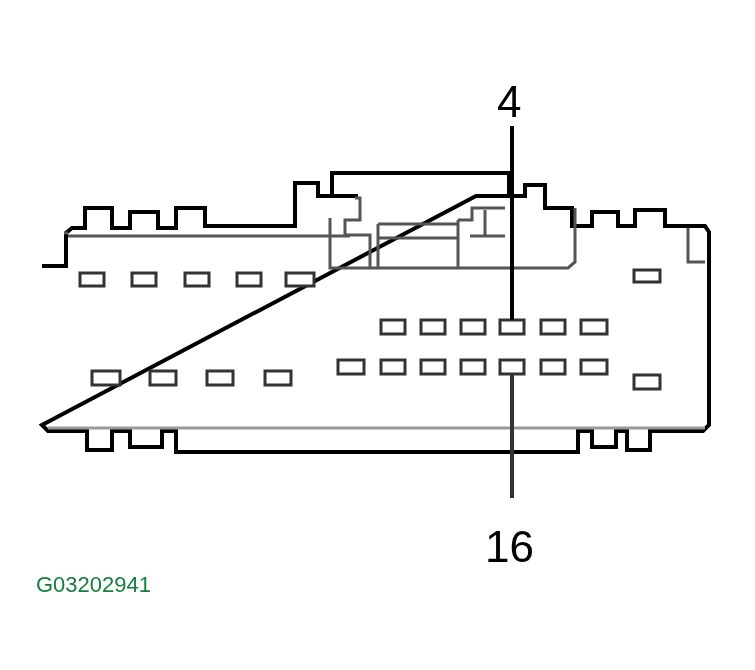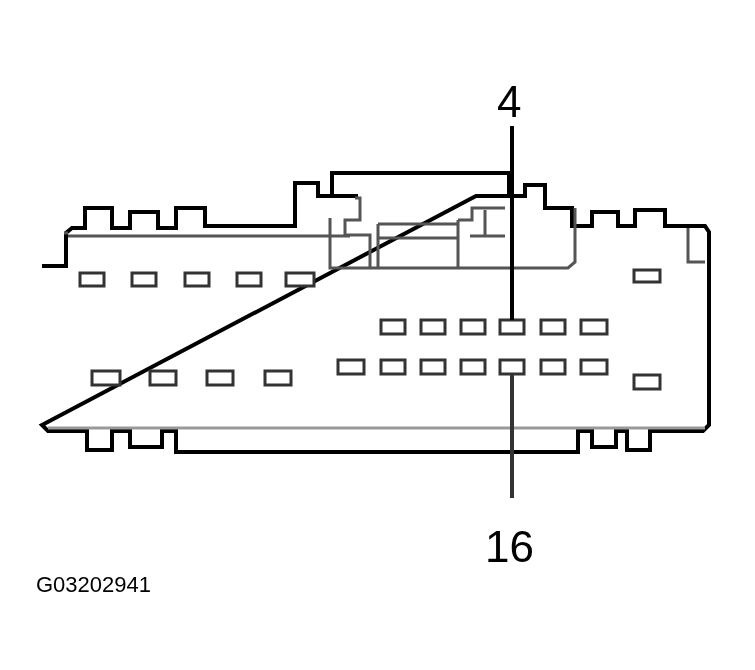--- a/index.html
+++ b/index.html
@@ -8,21 +8,21 @@
   .callout-label {
     position: absolute;
     font-family: "Liberation Sans", sans-serif;
     color: #000000;
     line-height: 1;
   }
   #label-top { left: 497px; top: 80px; font-size: 44px; }
   #label-bottom { left: 485px; top: 505px; font-size: 44px; margin-top: 20px; }
   #figure-id {
     position: absolute; left: 36px; top: 572px;
-    font-family: "Liberation Sans", sans-serif; font-size: 22px; color: #000000;
+    font-family: "Liberation Sans", sans-serif; font-size: 22px; color: #15803d;
   }
 </style>
 </head>
 <body>
 
 <svg id="diagram" width="755" height="670" viewBox="0 0 755 670" xmlns="http://www.w3.org/2000/svg">
   <g fill="none" stroke="#000" stroke-width="4" stroke-linejoin="miter">
 
     <path d="M42,266 L66,266 L66,233 L72,228 L85,228 L85,208 L112,208 L112,228 L130,228 L130,212 L158,212 L158,228 L176,228 L176,208 L205,208 L205,226 L295,226 L295,183 L318,183 L318,196 L358,196
          M476,196 L525,196 L525,185 L545,185 L545,208 L572,208 L572,226 L592,226 L592,212 L618,212 L618,226 L635,226 L635,210 L665,210 L665,226 L705,226 L709,232 L709,425 L703,431 L650,431 L650,450 L627,450 L627,431 L616,431 L616,447 L592,447 L592,431 L578,431 L578,452 L176,452 L176,431 L162,431 L162,447 L130,447 L130,431 L112,431 L112,450 L87,450 L87,431 L48,431 L42,425 Z"></path>

